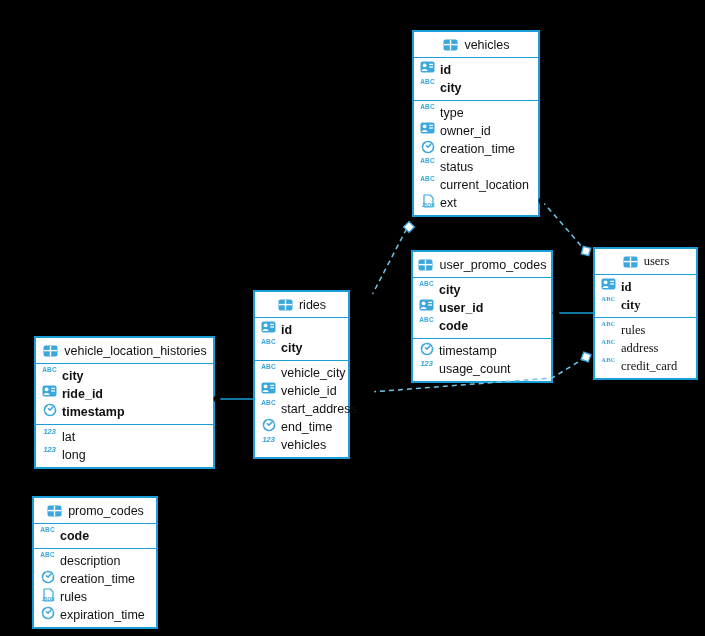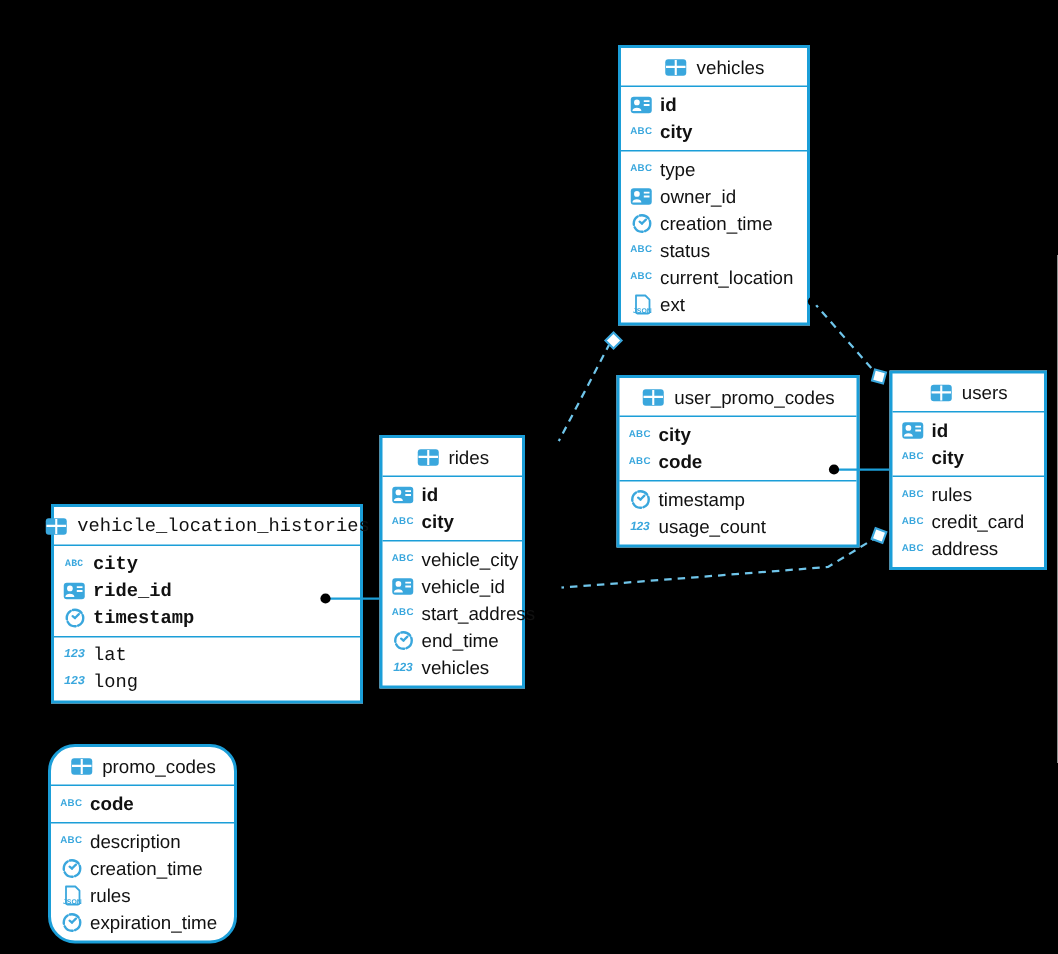--- a/index.html
+++ b/index.html
@@ -11,21 +11,21 @@
     position:absolute;background:#ffffff;border:2px solid #1b9ed8;
     font-size:12.5px;box-sizing:border-box;z-index:2;
   }
   .ehead{
     display:flex;align-items:center;justify-content:center;gap:5px;
     height:25px;border-bottom:1px solid #1b9ed8;padding:0 4px;white-space:nowrap;
   }
   .esection{padding:3px 0;}
   .esection.pk{border-bottom:1px solid #1b9ed8;}
   .erow{
-    display:flex;align-items:center;gap:4px;height:18px;
+    display:flex;align-items:flex-start;gap:4px;height:18px;
     padding:0 4px 0 5px;white-space:nowrap;
   }
   .erow.pk .elabel{font-weight:700;}
   .elabel{line-height:18px;}
   .ficon{
     width:17px;min-width:17px;display:inline-flex;align-items:center;
     justify-content:center;
   }
   .abcicon{
     font-size:6.5px;font-weight:800;color:#3aa7dd;letter-spacing:.2px;
@@ -119,40 +119,52 @@
           <span class="ficon">
             <svg width="14" height="14" viewBox="0 0 14 14">
               <path d="M3 1 h6.2 L12 3.8 V12 a1 1 0 0 1 -1 1 H4 a1 1 0 0 1 -1 -1 Z" fill="#fff" stroke="#3aa7dd" stroke-width="1.2" stroke-linejoin="round"></path>
               <text x="1" y="12.6" font-size="4.6" font-weight="700" fill="#3aa7dd" font-family="&quot;Liberation Sans&quot;,sans-serif">JSON</text>
             </svg>
           </span>
           <span class="elabel">ext</span>
         </div>
       </div>
     </div>
-    <div class="etable" style="left: 411px; top: 250px; width: 162px; border-color: rgb(27, 158, 216);">
+    <div class="etable" style="left: 411px; top: 250px; width: 142px; border-color: rgb(27, 158, 216);">
       <div class="ehead">
         <span class="ficon">
           <svg width="15" height="12" viewBox="0 0 15 12">
             <rect x="0.5" y="0.5" width="14" height="11" rx="2" fill="#3aa7dd"></rect>
             <line x1="1" y1="5.6" x2="14" y2="5.6" stroke="#fff" stroke-width="1.4"></line>
             <line x1="7.5" y1="1" x2="7.5" y2="11" stroke="#fff" stroke-width="1.4"></line>
           </svg>
         </span>
         <span>user_promo_codes</span>
       </div>
       <div class="esection pk">
         <div class="erow pk">
           <span class="ficon">
             <span class="abcicon">ABC</span>
           </span>
           <span class="elabel">city</span>
         </div>
         <div class="erow pk">
           <span class="ficon">
+            <svg width="15" height="12" viewBox="0 0 15 12">
+              <rect x="0.5" y="0.5" width="14" height="11" rx="2" fill="#3aa7dd"></rect>
+              <circle cx="4.6" cy="4.3" r="1.9" fill="#fff"></circle>
+              <path d="M1.6 10 C1.6 7.2 7.6 7.2 7.6 10 Z" fill="#fff"></path>
+              <line x1="9.2" y1="3.4" x2="13" y2="3.4" stroke="#fff" stroke-width="1.3"></line>
+              <line x1="9.2" y1="6" x2="13" y2="6" stroke="#fff" stroke-width="1.3"></line>
+            </svg>
+          </span>
+          <span class="elabel">user_id</span>
+        </div>
+        <div class="erow pk">
+          <span class="ficon">
             <span class="abcicon">ABC</span>
           </span>
           <span class="elabel">code</span>
         </div>
       </div>
       <div class="esection">
         <div class="erow">
           <span class="ficon">
             <svg width="14" height="14" viewBox="0 0 14 14">
               <circle cx="7" cy="7" r="5.5" fill="none" stroke="#3aa7dd" stroke-width="1.6" stroke-dasharray="6.5 1.6" stroke-linecap="round"></circle>
@@ -163,21 +175,21 @@
           <span class="elabel">timestamp</span>
         </div>
         <div class="erow">
           <span class="ficon">
             <span class="numicon">123</span>
           </span>
           <span class="elabel">usage_count</span>
         </div>
       </div>
     </div>
-    <div class="etable" style="left: 593px; top: 247px; width: 105px; border-color: rgb(27, 158, 216);">
+    <div class="etable" style="left: 593px; top: 247px; width: 105px; border-color: rgb(27, 158, 216); font-family: Liberation Serif, serif;">
       <div class="ehead">
         <span class="ficon">
           <svg width="15" height="12" viewBox="0 0 15 12">
             <rect x="0.5" y="0.5" width="14" height="11" rx="2" fill="#3aa7dd"></rect>
             <line x1="1" y1="5.6" x2="14" y2="5.6" stroke="#fff" stroke-width="1.4"></line>
             <line x1="7.5" y1="1" x2="7.5" y2="11" stroke="#fff" stroke-width="1.4"></line>
           </svg>
         </span>
         <span>users</span>
       </div>
@@ -205,28 +217,28 @@
         <div class="erow">
           <span class="ficon">
             <span class="abcicon">ABC</span>
           </span>
           <span class="elabel">rules</span>
         </div>
         <div class="erow">
           <span class="ficon">
             <span class="abcicon">ABC</span>
           </span>
+          <span class="elabel">address</span>
+        </div>
+        <div class="erow">
+          <span class="ficon">
+            <span class="abcicon">ABC</span>
+          </span>
           <span class="elabel">credit_card</span>
         </div>
-        <div class="erow">
-          <span class="ficon">
-            <span class="abcicon">ABC</span>
-          </span>
-          <span class="elabel">address</span>
-        </div>
       </div>
     </div>
     <div class="etable" style="left: 253px; top: 290px; width: 97px; border-color: rgb(27, 158, 216);">
       <div class="ehead">
         <span class="ficon">
           <svg width="15" height="12" viewBox="0 0 15 12">
             <rect x="0.5" y="0.5" width="14" height="11" rx="2" fill="#3aa7dd"></rect>
             <line x1="1" y1="5.6" x2="14" y2="5.6" stroke="#fff" stroke-width="1.4"></line>
             <line x1="7.5" y1="1" x2="7.5" y2="11" stroke="#fff" stroke-width="1.4"></line>
           </svg>
@@ -289,21 +301,21 @@
           <span class="elabel">end_time</span>
         </div>
         <div class="erow">
           <span class="ficon">
             <span class="numicon">123</span>
           </span>
           <span class="elabel">vehicles</span>
         </div>
       </div>
     </div>
-    <div class="etable" style="left: 34px; top: 336px; width: 208px; border-color: rgb(27, 158, 216); font-family: Liberation Mono, monospace;">
+    <div class="etable" style="left: 34px; top: 336px; width: 181px; border-color: rgb(27, 158, 216);">
       <div class="ehead">
         <span class="ficon">
           <svg width="15" height="12" viewBox="0 0 15 12">
             <rect x="0.5" y="0.5" width="14" height="11" rx="2" fill="#3aa7dd"></rect>
             <line x1="1" y1="5.6" x2="14" y2="5.6" stroke="#fff" stroke-width="1.4"></line>
             <line x1="7.5" y1="1" x2="7.5" y2="11" stroke="#fff" stroke-width="1.4"></line>
           </svg>
         </span>
         <span>vehicle_location_histories</span>
       </div>
@@ -345,21 +357,21 @@
           <span class="elabel">lat</span>
         </div>
         <div class="erow">
           <span class="ficon">
             <span class="numicon">123</span>
           </span>
           <span class="elabel">long</span>
         </div>
       </div>
     </div>
-    <div class="etable" style="left: 32px; top: 496px; width: 126px; border-color: rgb(27, 158, 216); border-radius: 18px;">
+    <div class="etable" style="left: 32px; top: 496px; width: 126px; border-color: rgb(27, 158, 216);">
       <div class="ehead">
         <span class="ficon">
           <svg width="15" height="12" viewBox="0 0 15 12">
             <rect x="0.5" y="0.5" width="14" height="11" rx="2" fill="#3aa7dd"></rect>
             <line x1="1" y1="5.6" x2="14" y2="5.6" stroke="#fff" stroke-width="1.4"></line>
             <line x1="7.5" y1="1" x2="7.5" y2="11" stroke="#fff" stroke-width="1.4"></line>
           </svg>
         </span>
         <span>promo_codes</span>
       </div>

